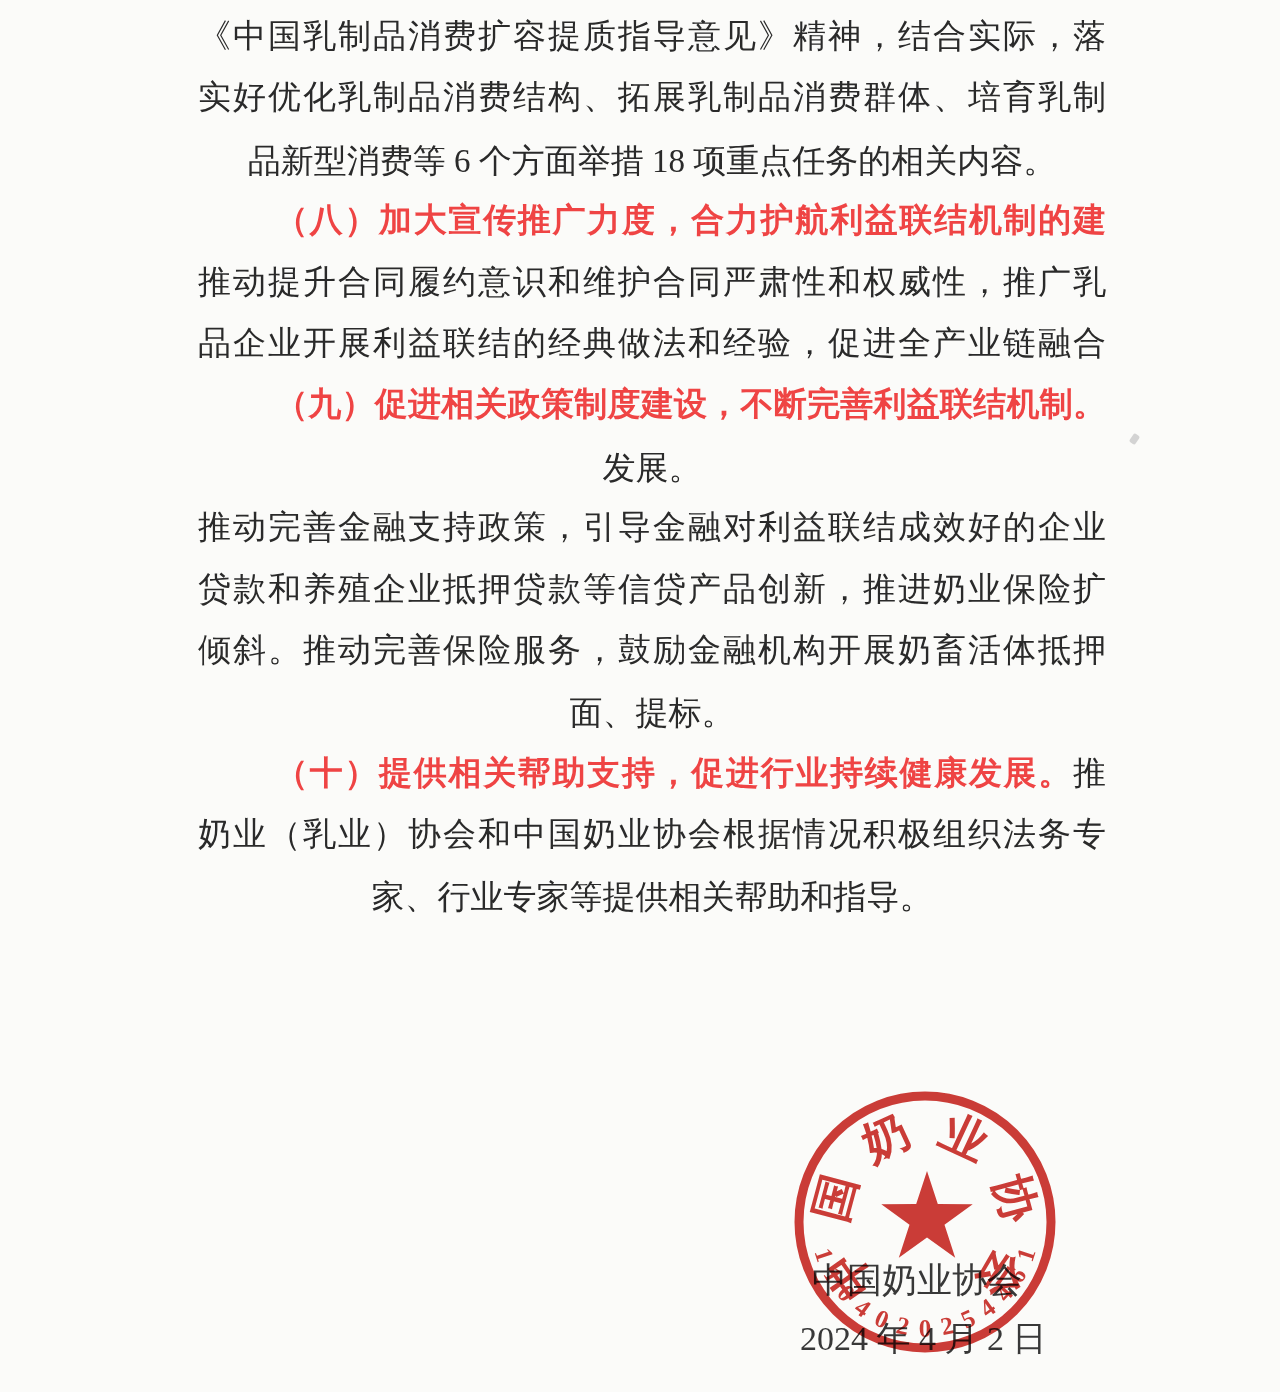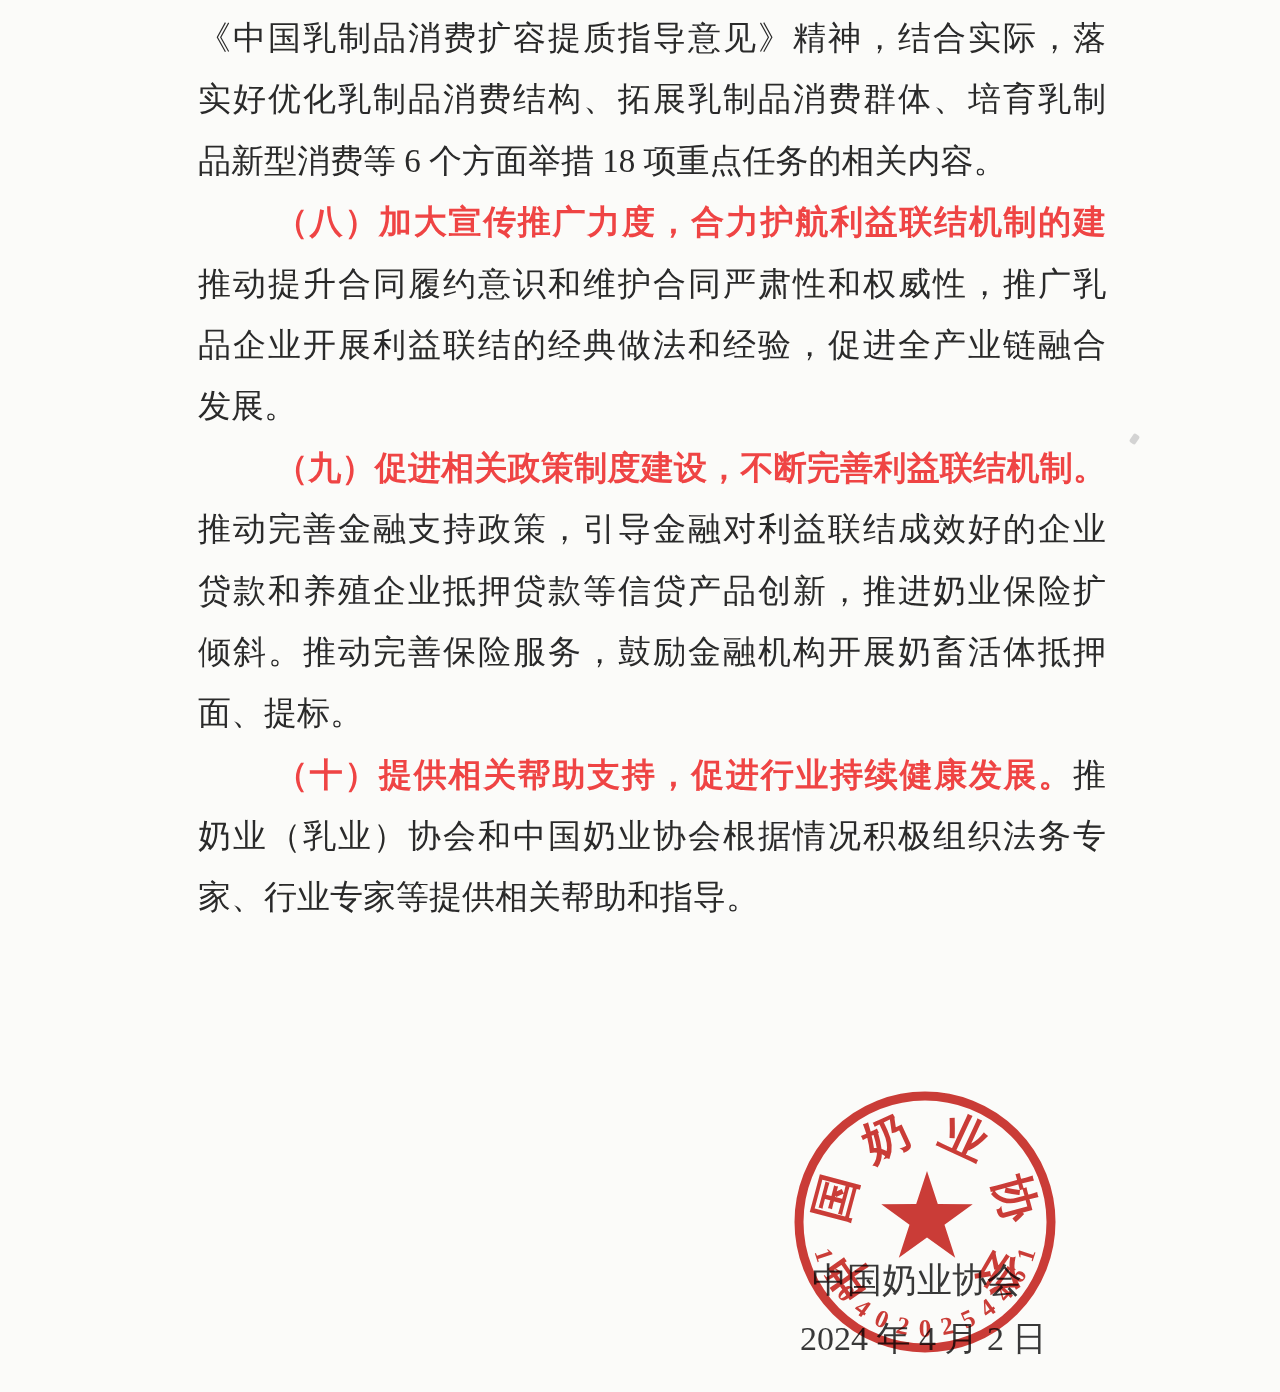--- a/index.html
+++ b/index.html
@@ -11,22 +11,23 @@
   }
   .page{position:absolute;inset:0;}
   .textblock{
     position:absolute;left:198px;top:8px;width:908px;
   }
   .line{
     height:61.4px;line-height:61.4px;
     font-size:33px;letter-spacing:0;
     white-space:normal;overflow:hidden;
     color:#2a2a2a;
+    text-align:center;
   }
-  .line.j{text-align:justify;text-align-last:justify;}
+  .line.j{text-align:justify;text-align-last:justify;font-family:Liberation Mono, monospace;}
   .line.ind{padding-left:77px;}
   .line .b{font-weight:700;color:#ef4444;}
   .sealwrap{position:absolute;inset:0;pointer-events:none;}
   #seal-svg{
     position:absolute;left:0;top:0;width:1280px;height:1392px;
     mix-blend-mode:multiply;opacity:.93;
   }
   .signature{
     position:absolute;left:812px;top:1257px;width:260px;
     font-size:35px;letter-spacing:0;color:#383838;white-space:nowrap;
@@ -42,22 +43,22 @@
 <body>
 
 <div class="page">
   <div class="textblock" id="lines">
       <div class="line j"><span>《中国乳制品消费扩容提质指导意见》精神，结合实际，落</span></div>
       <div class="line j"><span>实好优化乳制品消费结构、拓展乳制品消费群体、培育乳制</span></div>
       <div class="line"><span>品新型消费等 6 个方面举措 18 项重点任务的相关内容。</span></div>
       <div class="line j ind"><span class="b">（八）加大宣传推广力度，合力护航利益联结机制的建</span></div>
       <div class="line j"><span>推动提升合同履约意识和维护合同严肃性和权威性，推广乳</span></div>
       <div class="line j"><span>品企业开展利益联结的经典做法和经验，促进全产业链融合</span></div>
+      <div class="line j ind"><span class="b">（九）促进相关政策制度建设，不断完善利益联结机制。</span></div>
       <div class="line"><span>发展。</span></div>
-      <div class="line j ind"><span class="b">（九）促进相关政策制度建设，不断完善利益联结机制。</span></div>
       <div class="line j"><span>推动完善金融支持政策，引导金融对利益联结成效好的企业</span></div>
       <div class="line j"><span>贷款和养殖企业抵押贷款等信贷产品创新，推进奶业保险扩</span></div>
       <div class="line j"><span>倾斜。推动完善保险服务，鼓励金融机构开展奶畜活体抵押</span></div>
       <div class="line"><span>面、提标。</span></div>
       <div class="line j ind"><span class="b">（十）提供相关帮助支持，促进行业持续健康发展。</span><span>推</span></div>
       <div class="line j"><span>奶业（乳业）协会和中国奶业协会根据情况积极组织法务专</span></div>
       <div class="line"><span>家、行业专家等提供相关帮助和指导。</span></div>
     </div>
   <div class="speck"></div>
   <div class="signature">中国奶业协会</div>

